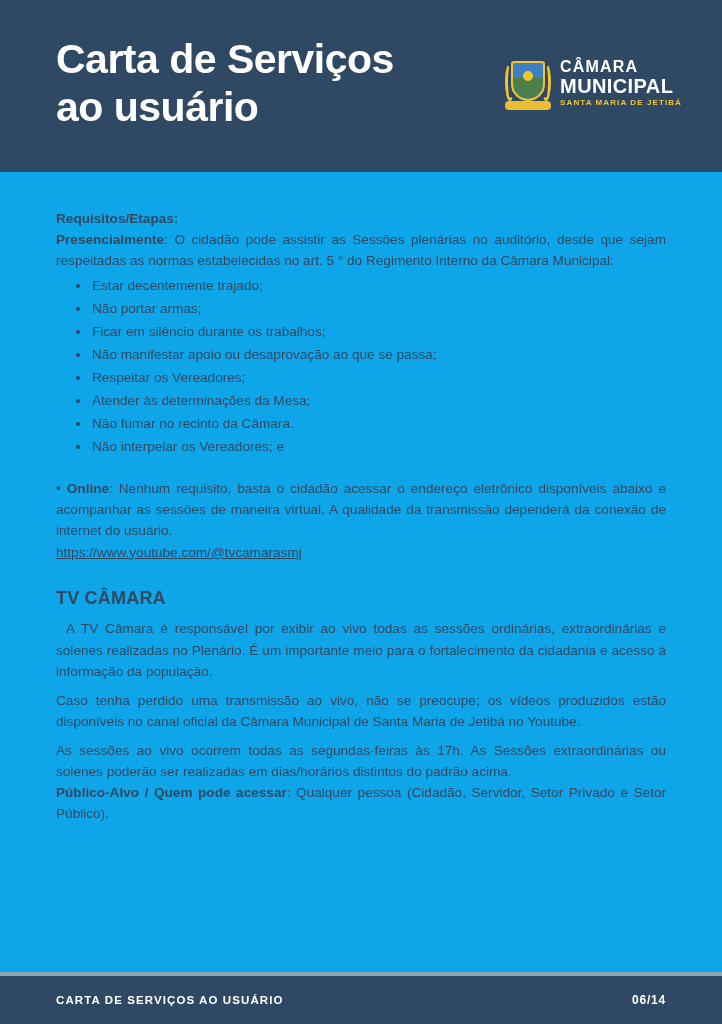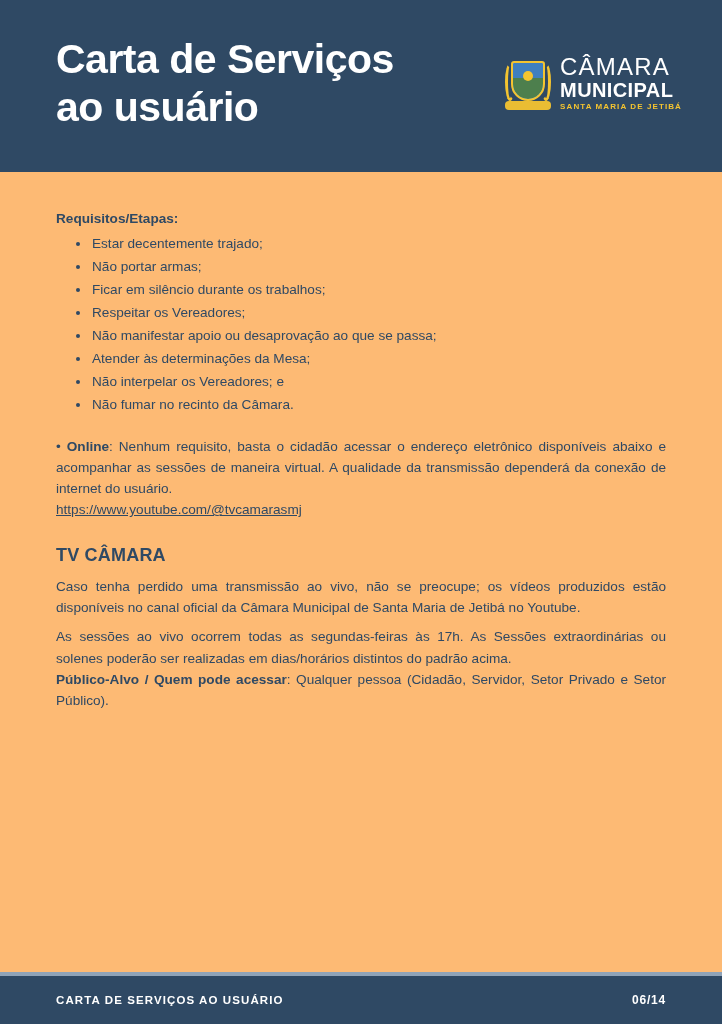--- a/index.html
+++ b/index.html
@@ -13,21 +13,21 @@
     background: #ffffff;
     font-family: "Liberation Sans", sans-serif;
     color: #2c3e50;
     position: relative;
     overflow: hidden;
   }
   .page {
     width: 722px;
     height: 1024px;
     position: relative;
-    background: #fdba74;
+    background: #0ea5e9;
     display: flex;
     flex-direction: column;
   }
 
   
   .header {
     background: #2f4964;
     height: 172px;
     padding: 0 26px 0 56px;
     display: flex;
@@ -106,22 +106,22 @@
     width: 10px;
     height: 38px;
     border: 3px solid #f4c430;
     border-radius: 50%;
   }
   .crest .laurel-l { left: 0; border-right-color: transparent; border-top-color: transparent; }
   .crest .laurel-r { right: 0; border-left-color: transparent; border-top-color: transparent; }
   .logo-text { line-height: 1; }
   .logo-text .l1 {
     color: #ffffff;
-    font-size: 24px;
-    font-weight: normal;
+    font-size: 16px;
+    font-weight: bold;
     letter-spacing: 1.2px;
     display: block;
   }
   .logo-text .l2 {
     color: #ffffff;
     font-size: 20px;
     font-weight: bold;
     letter-spacing: 0.4px;
     display: block;
     margin-top: 1px;
@@ -240,41 +240,45 @@
         <span class="l2">MUNICIPAL</span>
         <span class="l3">SANTA MARIA DE JETIBÁ</span>
       </div>
     </div>
   </div>
 
   <div class="content">
 
     <p class="label-line">Requisitos/Etapas:</p>
 
+    <p>
+      <span class="strong">Presencialmente</span><span>: O cidadão pode assistir as Sessões plenárias no auditório, desde que sejam respeitadas as normas estabelecidas no art. 5 ° do Regimento Interno da Câmara Municipal:</span>
+    </p>
 
     <ul class="rules">
       <li>Estar decentemente trajado;</li>
       <li>Não portar armas;</li>
       <li>Ficar em silêncio durante os trabalhos;</li>
+      <li>Não manifestar apoio ou desaprovação ao que se passa;</li>
       <li>Respeitar os Vereadores;</li>
-      <li>Não manifestar apoio ou desaprovação ao que se passa;</li>
       <li>Atender às determinações da Mesa;</li>
+      <li>Não fumar no recinto da Câmara.</li>
       <li>Não interpelar os Vereadores; e</li>
-      <li>Não fumar no recinto da Câmara.</li>
     </ul>
 
     <div class="online-block">
       <p>
         <span>• </span><span class="strong">Online</span><span>: Nenhum requisito, basta o cidadão acessar o endereço eletrônico disponíveis abaixo e acompanhar as sessões de maneira virtual. A qualidade da transmissão dependerá da conexão de internet do usuário.</span>
       </p>
       <a class="link" href="#">https://www.youtube.com/@tvcamarasmj</a>
     </div>
 
     <div class="section-title">TV CÂMARA</div>
 
+    <p class="para indent-first">A TV Câmara é responsável por exibir ao vivo todas as sessões ordinárias, extraordinárias e solenes realizadas no Plenário. É um importante meio para o fortalecimento da cidadania e acesso à informação da população.</p>
     <p class="para">Caso tenha perdido uma transmissão ao vivo, não se preocupe; os vídeos produzidos estão disponíveis no canal oficial da Câmara Municipal de Santa Maria de Jetibá no Youtube.</p>
     <p class="para">As sessões ao vivo ocorrem todas as segundas-feiras às 17h. As Sessões extraordinárias ou solenes poderão ser realizadas em dias/horários distintos do padrão acima.</p>
 
     <p class="audience">
       <span class="strong">Público-Alvo / Quem pode acessar</span><span>: Qualquer pessoa (Cidadão, Servidor, Setor Privado e Setor Público).</span>
     </p>
 
   </div>
 
   <div class="footer">

